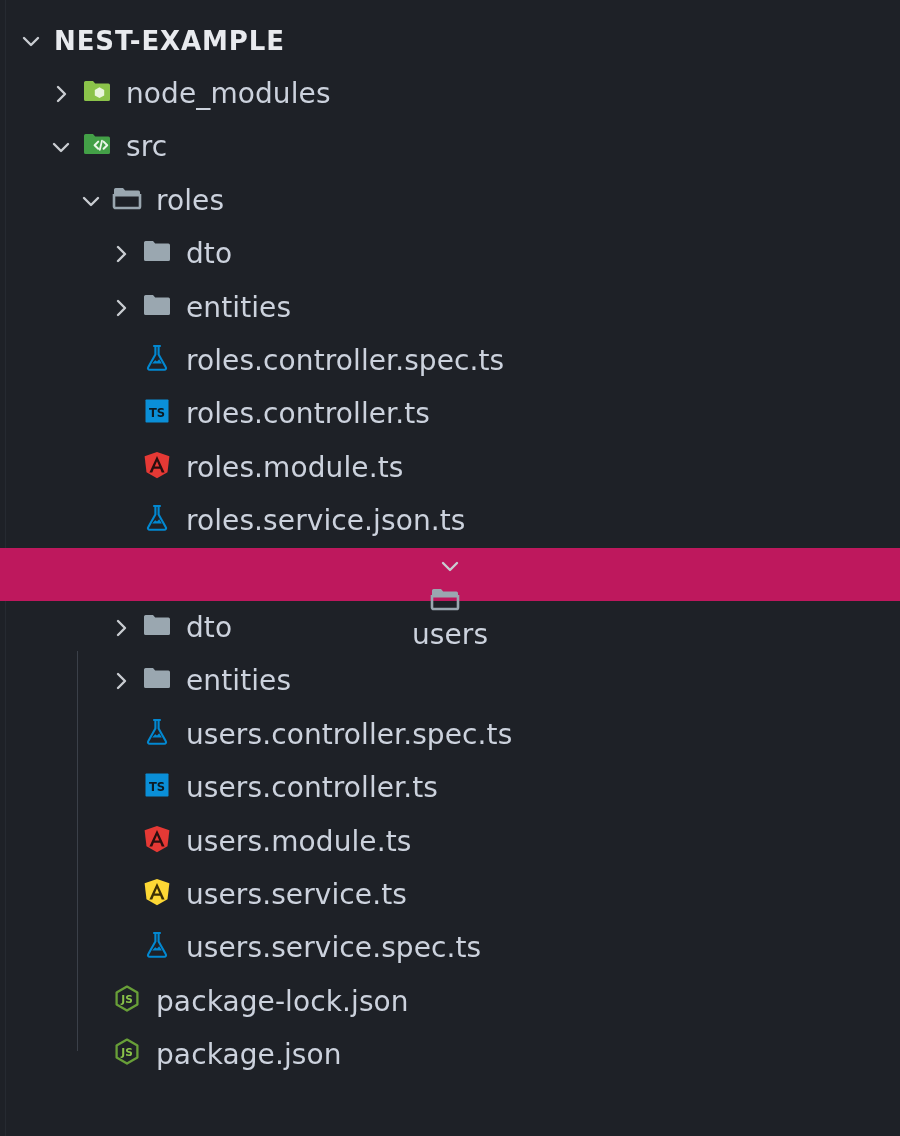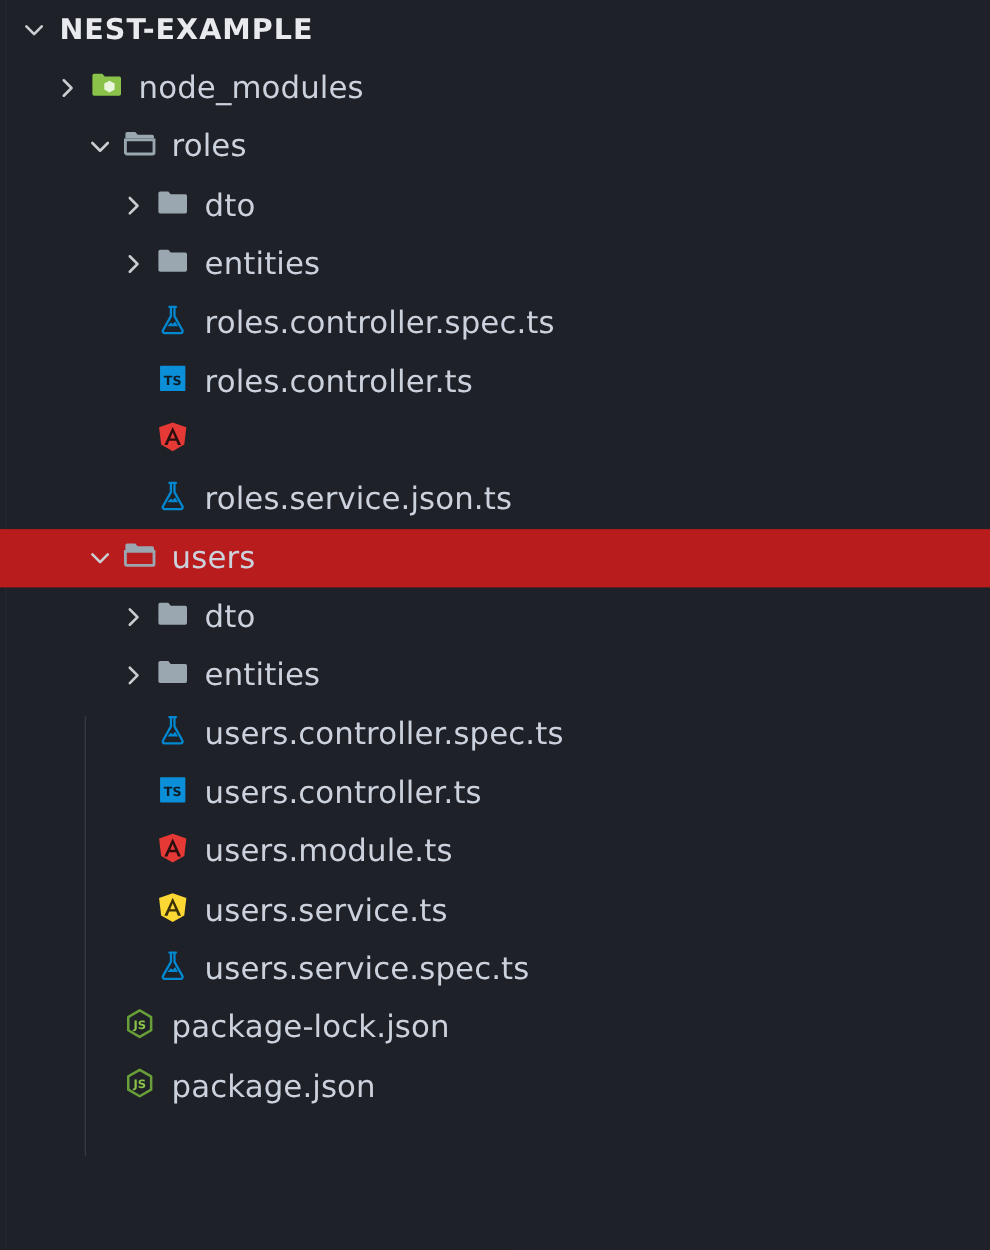--- a/index.html
+++ b/index.html
@@ -10,40 +10,40 @@
     background: #1e2127;
     font-family: "DejaVu Sans", "Liberation Sans", sans-serif;
     overflow: hidden;
   }
 
   #explorer {
     position: relative;
     width: 900px;
     height: 1136px;
     background: #1e2127;
-    padding-top: 0;
+    padding-top: 14px;
   }
 
   
   .left-edge {
     position: absolute;
     left: 5px; top: 0; bottom: 0;
     width: 1px;
     background: #262a31;
   }
 
   .row {
     position: relative;
     display: flex;
     align-items: center;
     height: 53.4px;
     white-space: nowrap;
     cursor: pointer;
   }
-  .row.selected { background: #b91c1c; }
+  .row.selected { background: #be185d; flex-direction: column; }
 
   .indent { flex: 0 0 auto; height: 1px; }
 
   
   .twisty {
     flex: 0 0 auto;
     width: 34px; height: 34px;
     position: relative;
     display: inline-block;
   }
@@ -111,20 +111,36 @@
         </div>
         <div class="icon">
           <svg viewBox="0 0 32 32" width="32" height="32">
             <path d="M3 7.5 A1.6 1.6 0 0 1 4.6 6 H12 l2.2 2.6 H27.4 A1.6 1.6 0 0 1 29 10.2 V24.4 A1.6 1.6 0 0 1 27.4 26 H4.6 A1.6 1.6 0 0 1 3 24.4 Z" fill="#8bc34a"></path>
             <path d="M18.5 12.3 l4.7 2.7 v5.4 l-4.7 2.7 -4.7 -2.7 v-5.4 Z" fill="#e9f5dd"></path>
           </svg>
         </div>
         <span class="label">node_modules</span>
       </div>
       <div class="row">
+        <div class="indent" style="width: 44px;"></div>
+        <div class="twisty">
+          <svg viewBox="0 0 34 34" width="34" height="34">
+            <path d="M10 14 L17 21 L24 14" fill="none" stroke="#c9ccd1" stroke-width="2.4" stroke-linecap="round" stroke-linejoin="round"></path>
+          </svg>
+        </div>
+        <div class="icon">
+          <svg viewBox="0 0 32 32" width="32" height="32">
+            <path d="M3 7.5 A1.6 1.6 0 0 1 4.6 6 H12 l2.2 2.6 H27.4 A1.6 1.6 0 0 1 29 10.2 V24.4 A1.6 1.6 0 0 1 27.4 26 H4.6 A1.6 1.6 0 0 1 3 24.4 Z" fill="#43a047"></path>
+            <path d="M17.2 13.6 L13.6 17.2 L17.2 20.8 M22.6 13.6 L26.2 17.2 L22.6 20.8" fill="none" stroke="#eaf6ea" stroke-width="2" stroke-linecap="round" stroke-linejoin="round"></path>
+            <path d="M21 12.6 L18.8 21.8" stroke="#eaf6ea" stroke-width="1.8" stroke-linecap="round"></path>
+          </svg>
+        </div>
+        <span class="label">src</span>
+      </div>
+      <div class="row">
         <div class="indent" style="width: 74px;"></div>
         <div class="twisty">
           <svg viewBox="0 0 34 34" width="34" height="34">
             <path d="M10 14 L17 21 L24 14" fill="none" stroke="#c9ccd1" stroke-width="2.4" stroke-linecap="round" stroke-linejoin="round"></path>
           </svg>
         </div>
         <div class="icon">
           <svg viewBox="0 0 32 32" width="32" height="32">
             <path d="M3 7.5 A1.6 1.6 0 0 1 4.6 6 H12 l2.2 2.6 H27.4 A1.6 1.6 0 0 1 29 10.2 V12 H3 Z" fill="#9aa7b0"></path>
             <path d="M3 13.2 H29 V24.4 A1.6 1.6 0 0 1 27.4 26 H4.6 A1.6 1.6 0 0 1 3 24.4 Z" fill="none" stroke="#9aa7b0" stroke-width="2.6"></path>
@@ -185,20 +201,21 @@
       <div class="row">
         <div class="indent" style="width: 104px;"></div>
         <div class="twisty-spacer"></div>
         <div class="icon">
           <svg viewBox="0 0 32 32" width="32" height="32">
             <path d="M16 3 L28.4 7.3 L26.5 23.2 L16 29.2 L5.5 23.2 L3.6 7.3 Z" fill="#e53935"></path>
             <path d="M16 7.1 L23.6 23.6 H20.7 L19.2 19.7 H12.8 L11.3 23.6 H8.4 Z" fill="#2a0f0f"></path>
             <path d="M16 12.2 L18.3 17.6 H13.7 Z" fill="#e53935"></path>
           </svg>
         </div>
+        <span class="label">roles.module.ts</span>
       </div>
       <div class="row">
         <div class="indent" style="width: 104px;"></div>
         <div class="twisty-spacer"></div>
         <div class="icon">
           <svg viewBox="0 0 32 32" width="32" height="32">
             <path d="M13 4 H19 M14.4 4 V12.4 L7.2 25.2 A1.7 1.7 0 0 0 8.7 27.8 H23.3 A1.7 1.7 0 0 0 24.8 25.2 L17.6 12.4 V4" fill="none" stroke="#0288d1" stroke-width="2.1" stroke-linecap="round" stroke-linejoin="round"></path>
             <path d="M11.1 21.6 H20.9 L18.2 17.2 L16 19.6 L14.2 18.2 Z" fill="#0288d1"></path>
           </svg>
         </div>

